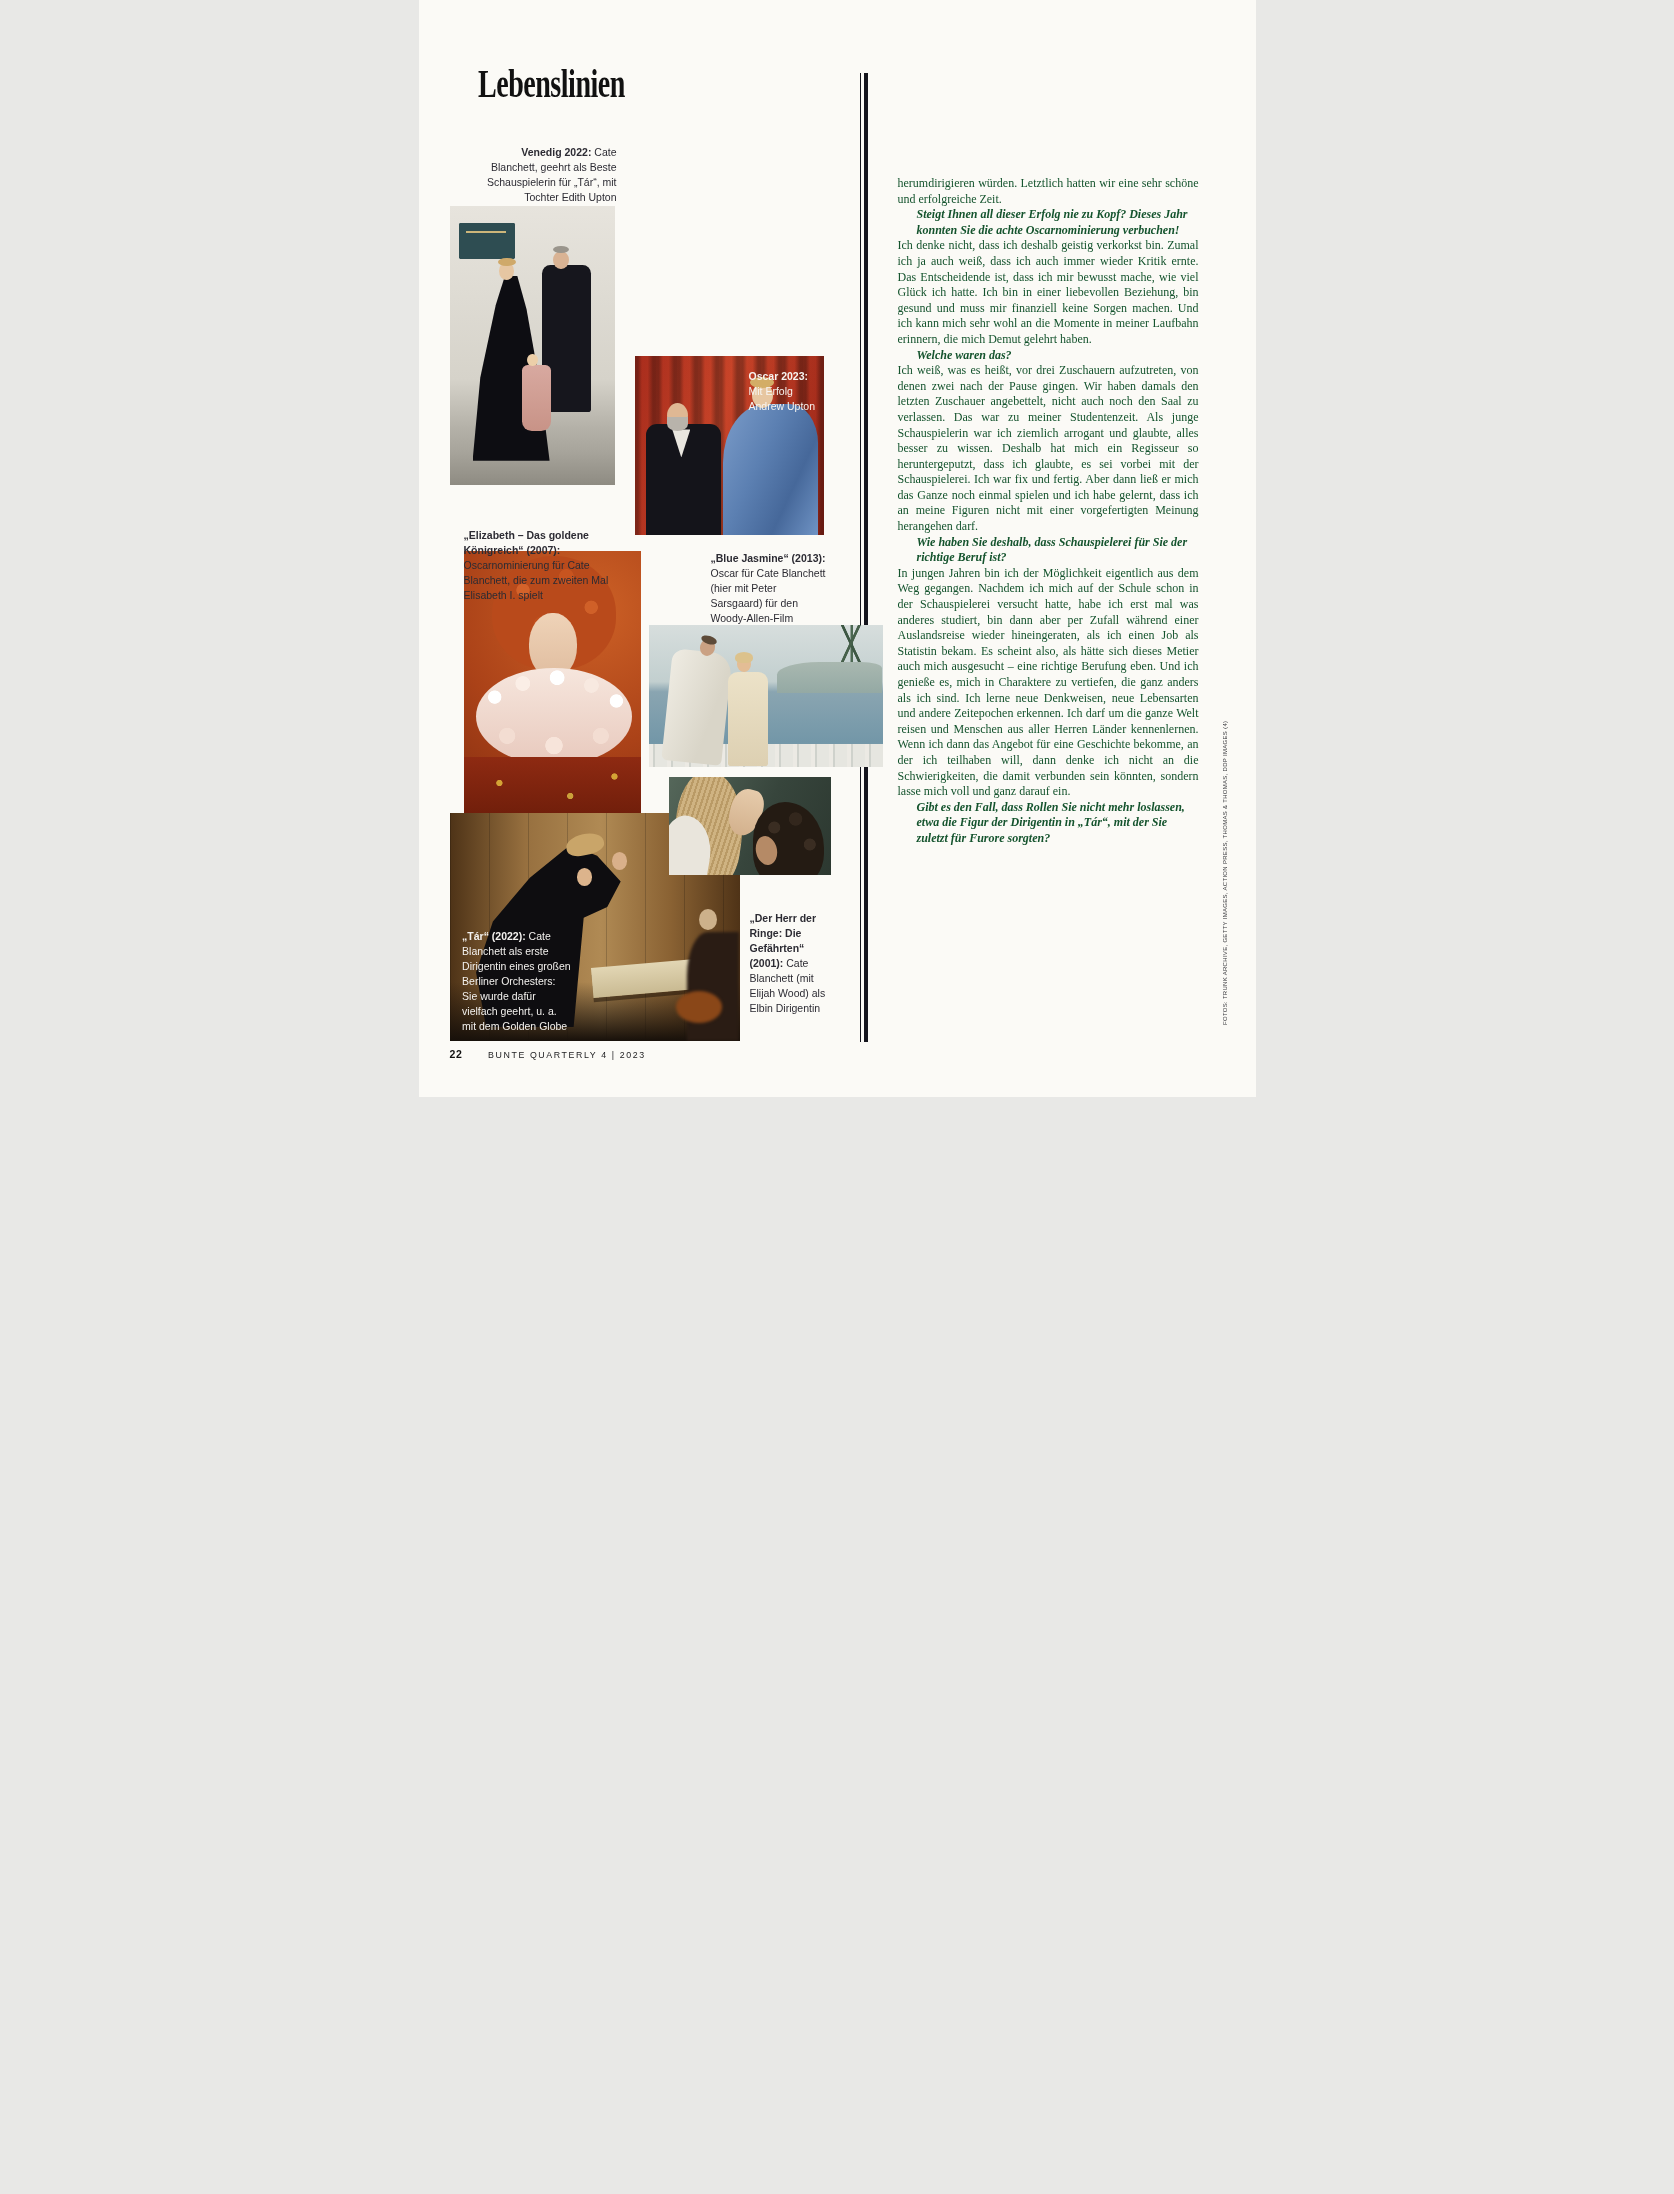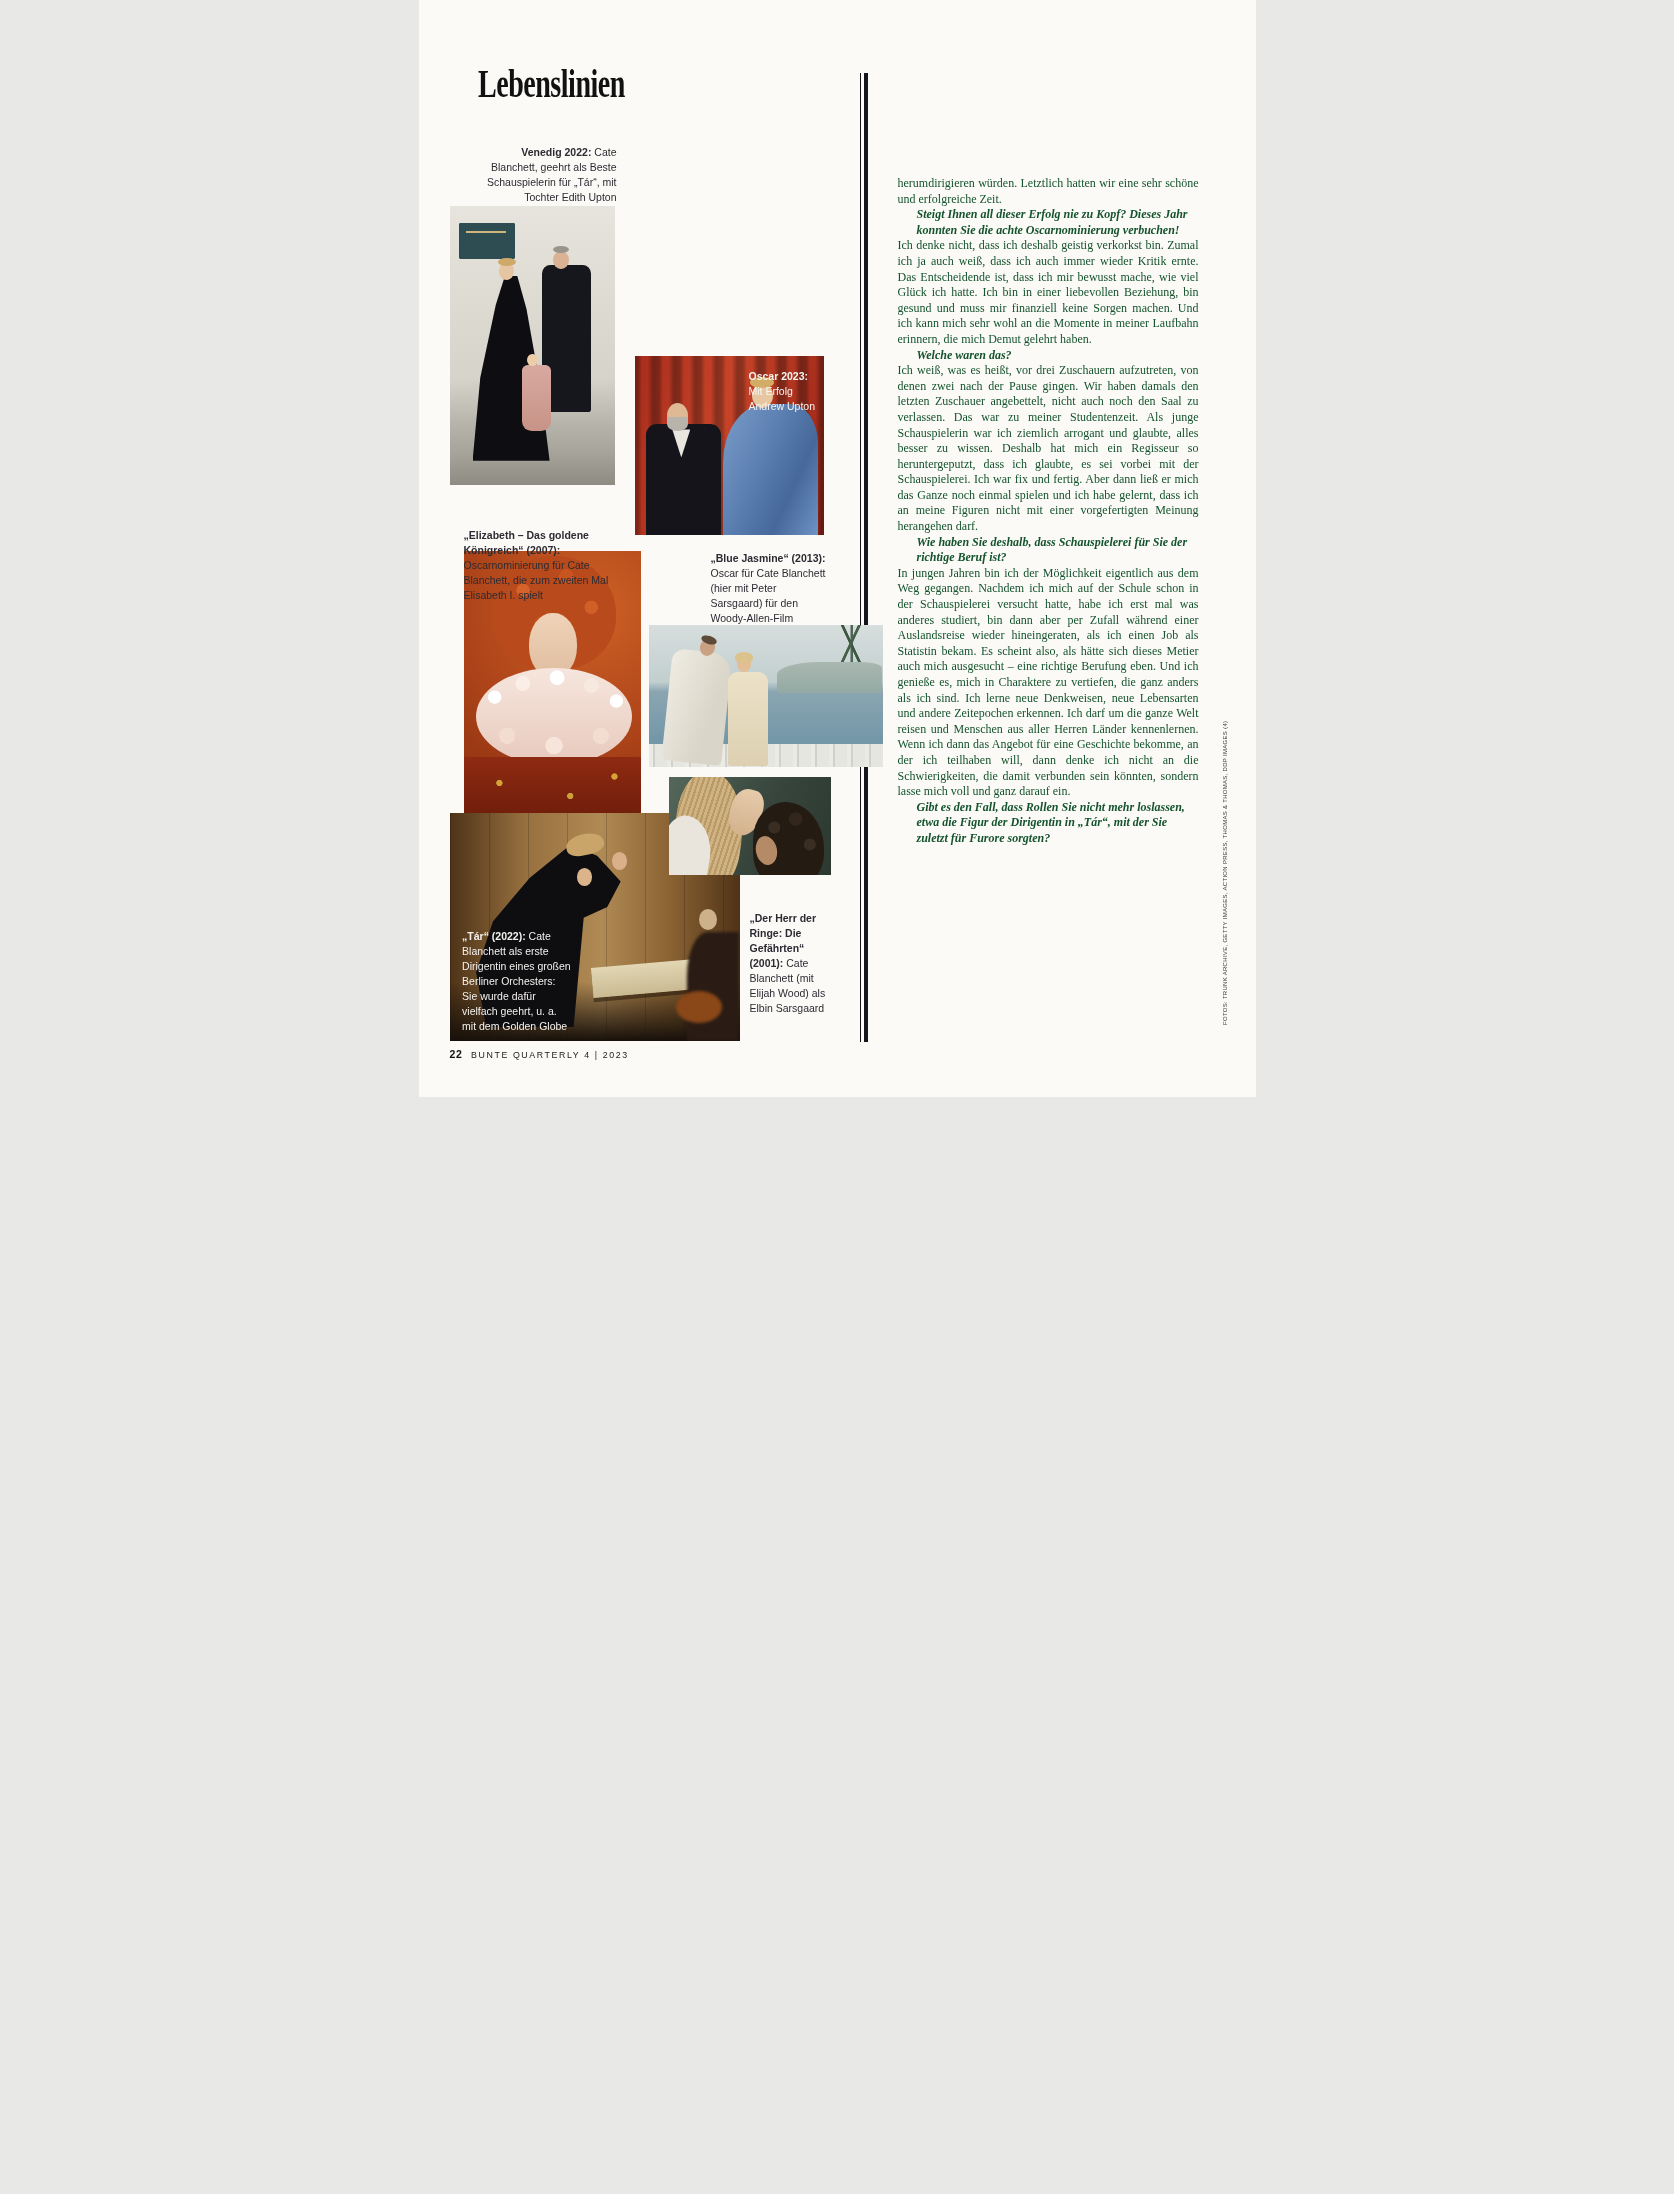--- a/index.html
+++ b/index.html
@@ -161,21 +161,21 @@
   }
   .article p{margin:0;}
   .article p.question{font-weight:700;font-style:italic;margin-left:19px;text-align:left;}
   
   .photo-credit{
     position:absolute;left:803px;top:751px;height:274px;
     writing-mode:vertical-rl;transform:rotate(180deg);
     font-size:6px;letter-spacing:0.3px;color:#39393d;white-space:nowrap;
   }
   
-  .footer{position:absolute;left:31px;top:1048px;display:flex;align-items:baseline;gap:8px;}
+  .footer{position:absolute;left:31px;top:1048px;display:flex;align-items:baseline;gap:25px;}
   .footer .pagenum{font-weight:800;font-size:10.5px;letter-spacing:0.7px;color:#111;}
   .footer .mag{font-size:9.4px;letter-spacing:1.7px;color:#1b1b1d;transform:scaleX(.94);transform-origin:left;}
 </style>
 </head>
 <body>
 
 <div class="page">
 
   <div class="section-title">Lebenslinien</div>
 
@@ -247,21 +247,21 @@
   </div>
 
   <div class="photo photo-lotr">
     <div class="ph lr-hair"></div>
     <div class="ph lr-dress"></div>
     <div class="ph lr-face"></div>
     <div class="ph lr-frodo"></div>
     <div class="ph lr-frodo-face"></div>
   </div>
 
-  <div class="caption caption-lotr"><b>„Der Herr der Ringe: Die Gefährten“ (2001):</b><span> Cate Blanchett (mit Elijah Wood) als Elbin Sarsgaard</span></div>
+  <div class="caption caption-lotr"><b>„Der Herr der Ringe: Die Gefährten“ (2001):</b><span> Cate Blanchett (mit Elijah Wood) als Elbin Dirigentin</span></div>
 
   <div class="article">
       <p class="answer">herumdirigieren würden. Letztlich hatten wir eine sehr schöne und erfolgreiche Zeit.</p>
       <p class="question">Steigt Ihnen all dieser Erfolg nie zu Kopf? Dieses Jahr konnten Sie die achte Oscarnominierung verbuchen!</p>
       <p class="answer">Ich denke nicht, dass ich deshalb geistig verkorkst bin. Zumal ich ja auch weiß, dass ich auch immer wieder Kritik ernte. Das Entscheidende ist, dass ich mir bewusst mache, wie viel Glück ich hatte. Ich bin in einer liebevollen Beziehung, bin gesund und muss mir finanziell keine Sorgen machen. Und ich kann mich sehr wohl an die Momente in meiner Laufbahn erinnern, die mich Demut gelehrt haben.</p>
       <p class="question">Welche waren das?</p>
       <p class="answer">Ich weiß, was es heißt, vor drei Zuschauern aufzutreten, von denen zwei nach der Pause gingen. Wir haben damals den letzten Zuschauer angebettelt, nicht auch noch den Saal zu verlassen. Das war zu meiner Studentenzeit. Als junge Schauspielerin war ich ziemlich arrogant und glaubte, alles besser zu wissen. Deshalb hat mich ein Regisseur so heruntergeputzt, dass ich glaubte, es sei vorbei mit der Schauspielerei. Ich war fix und fertig. Aber dann ließ er mich das Ganze noch einmal spielen und ich habe gelernt, dass ich an meine Figuren nicht mit einer vorgefertigten Meinung herangehen darf.</p>
       <p class="question">Wie haben Sie deshalb, dass Schauspielerei für Sie der richtige Beruf ist?</p>
       <p class="answer">In jungen Jahren bin ich der Möglichkeit eigentlich aus dem Weg gegangen. Nachdem ich mich auf der Schule schon in der Schauspielerei versucht hatte, habe ich erst mal was anderes studiert, bin dann aber per Zufall während einer Auslandsreise wieder hineingeraten, als ich einen Job als Statistin bekam. Es scheint also, als hätte sich dieses Metier auch mich ausgesucht – eine richtige Berufung eben. Und ich genieße es, mich in Charaktere zu vertiefen, die ganz anders als ich sind. Ich lerne neue Denkweisen, neue Lebensarten und andere Zeitepochen erkennen. Ich darf um die ganze Welt reisen und Menschen aus aller Herren Länder kennenlernen. Wenn ich dann das Angebot für eine Geschichte bekomme, an der ich teilhaben will, dann denke ich nicht an die Schwierigkeiten, die damit verbunden sein könnten, sondern lasse mich voll und ganz darauf ein.</p>
       <p class="question">Gibt es den Fall, dass Rollen Sie nicht mehr loslassen, etwa die Figur der Dirigentin in „Tár“, mit der Sie zuletzt für Furore sorgten?</p>

